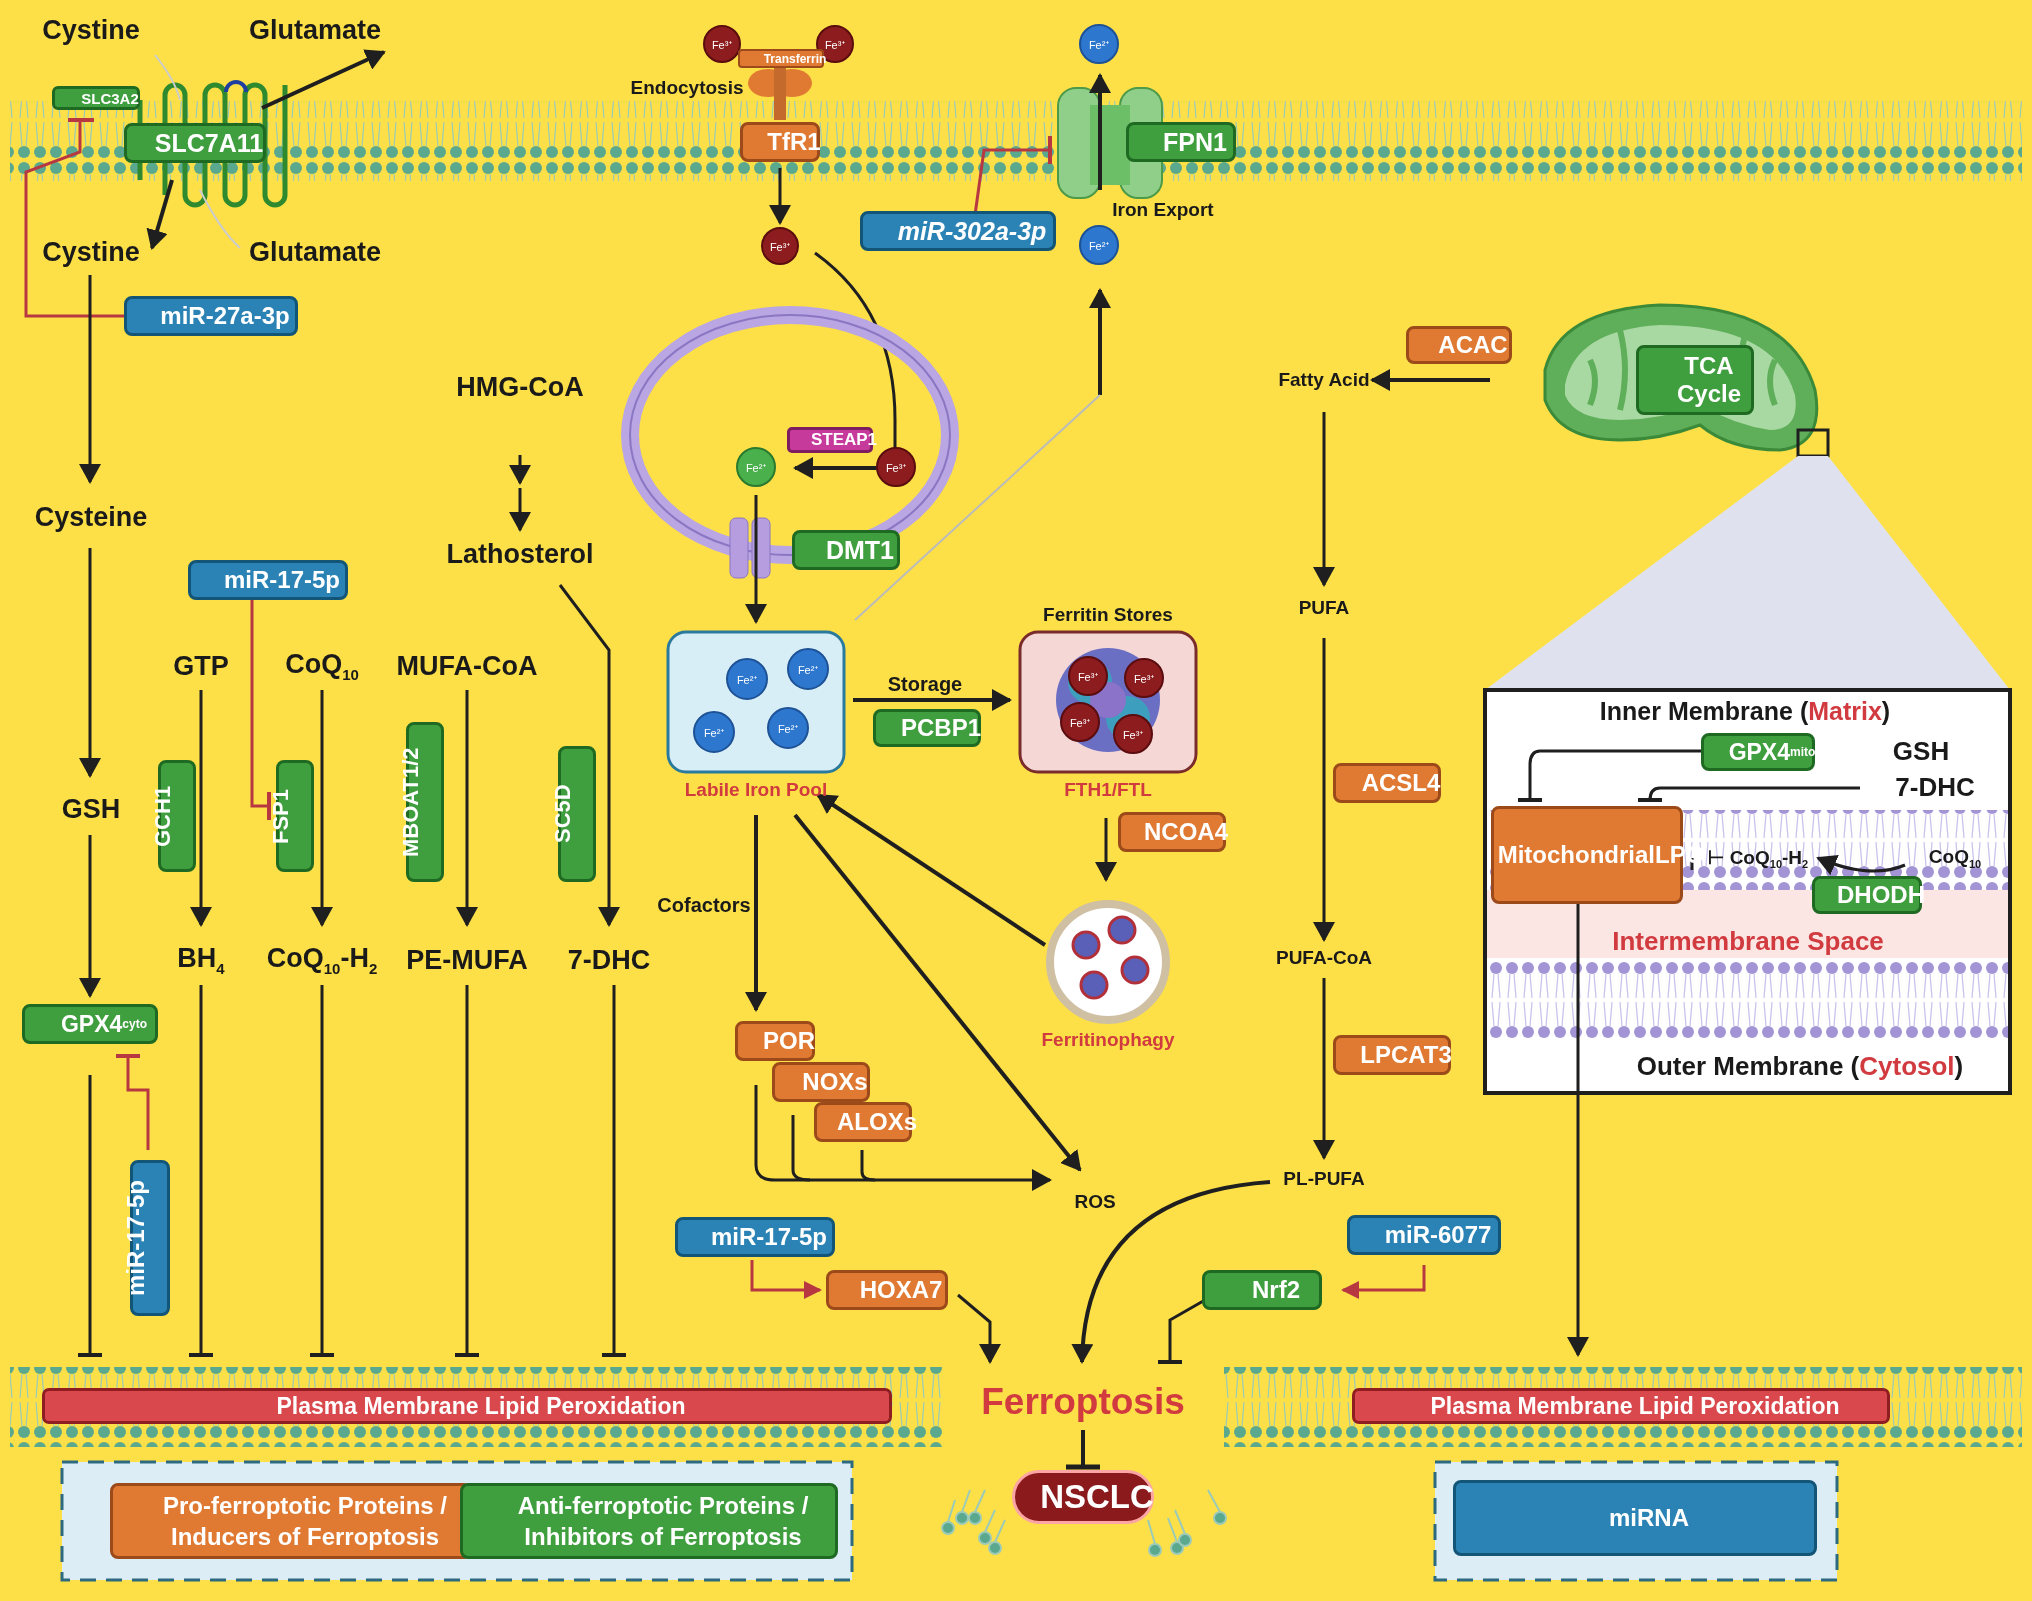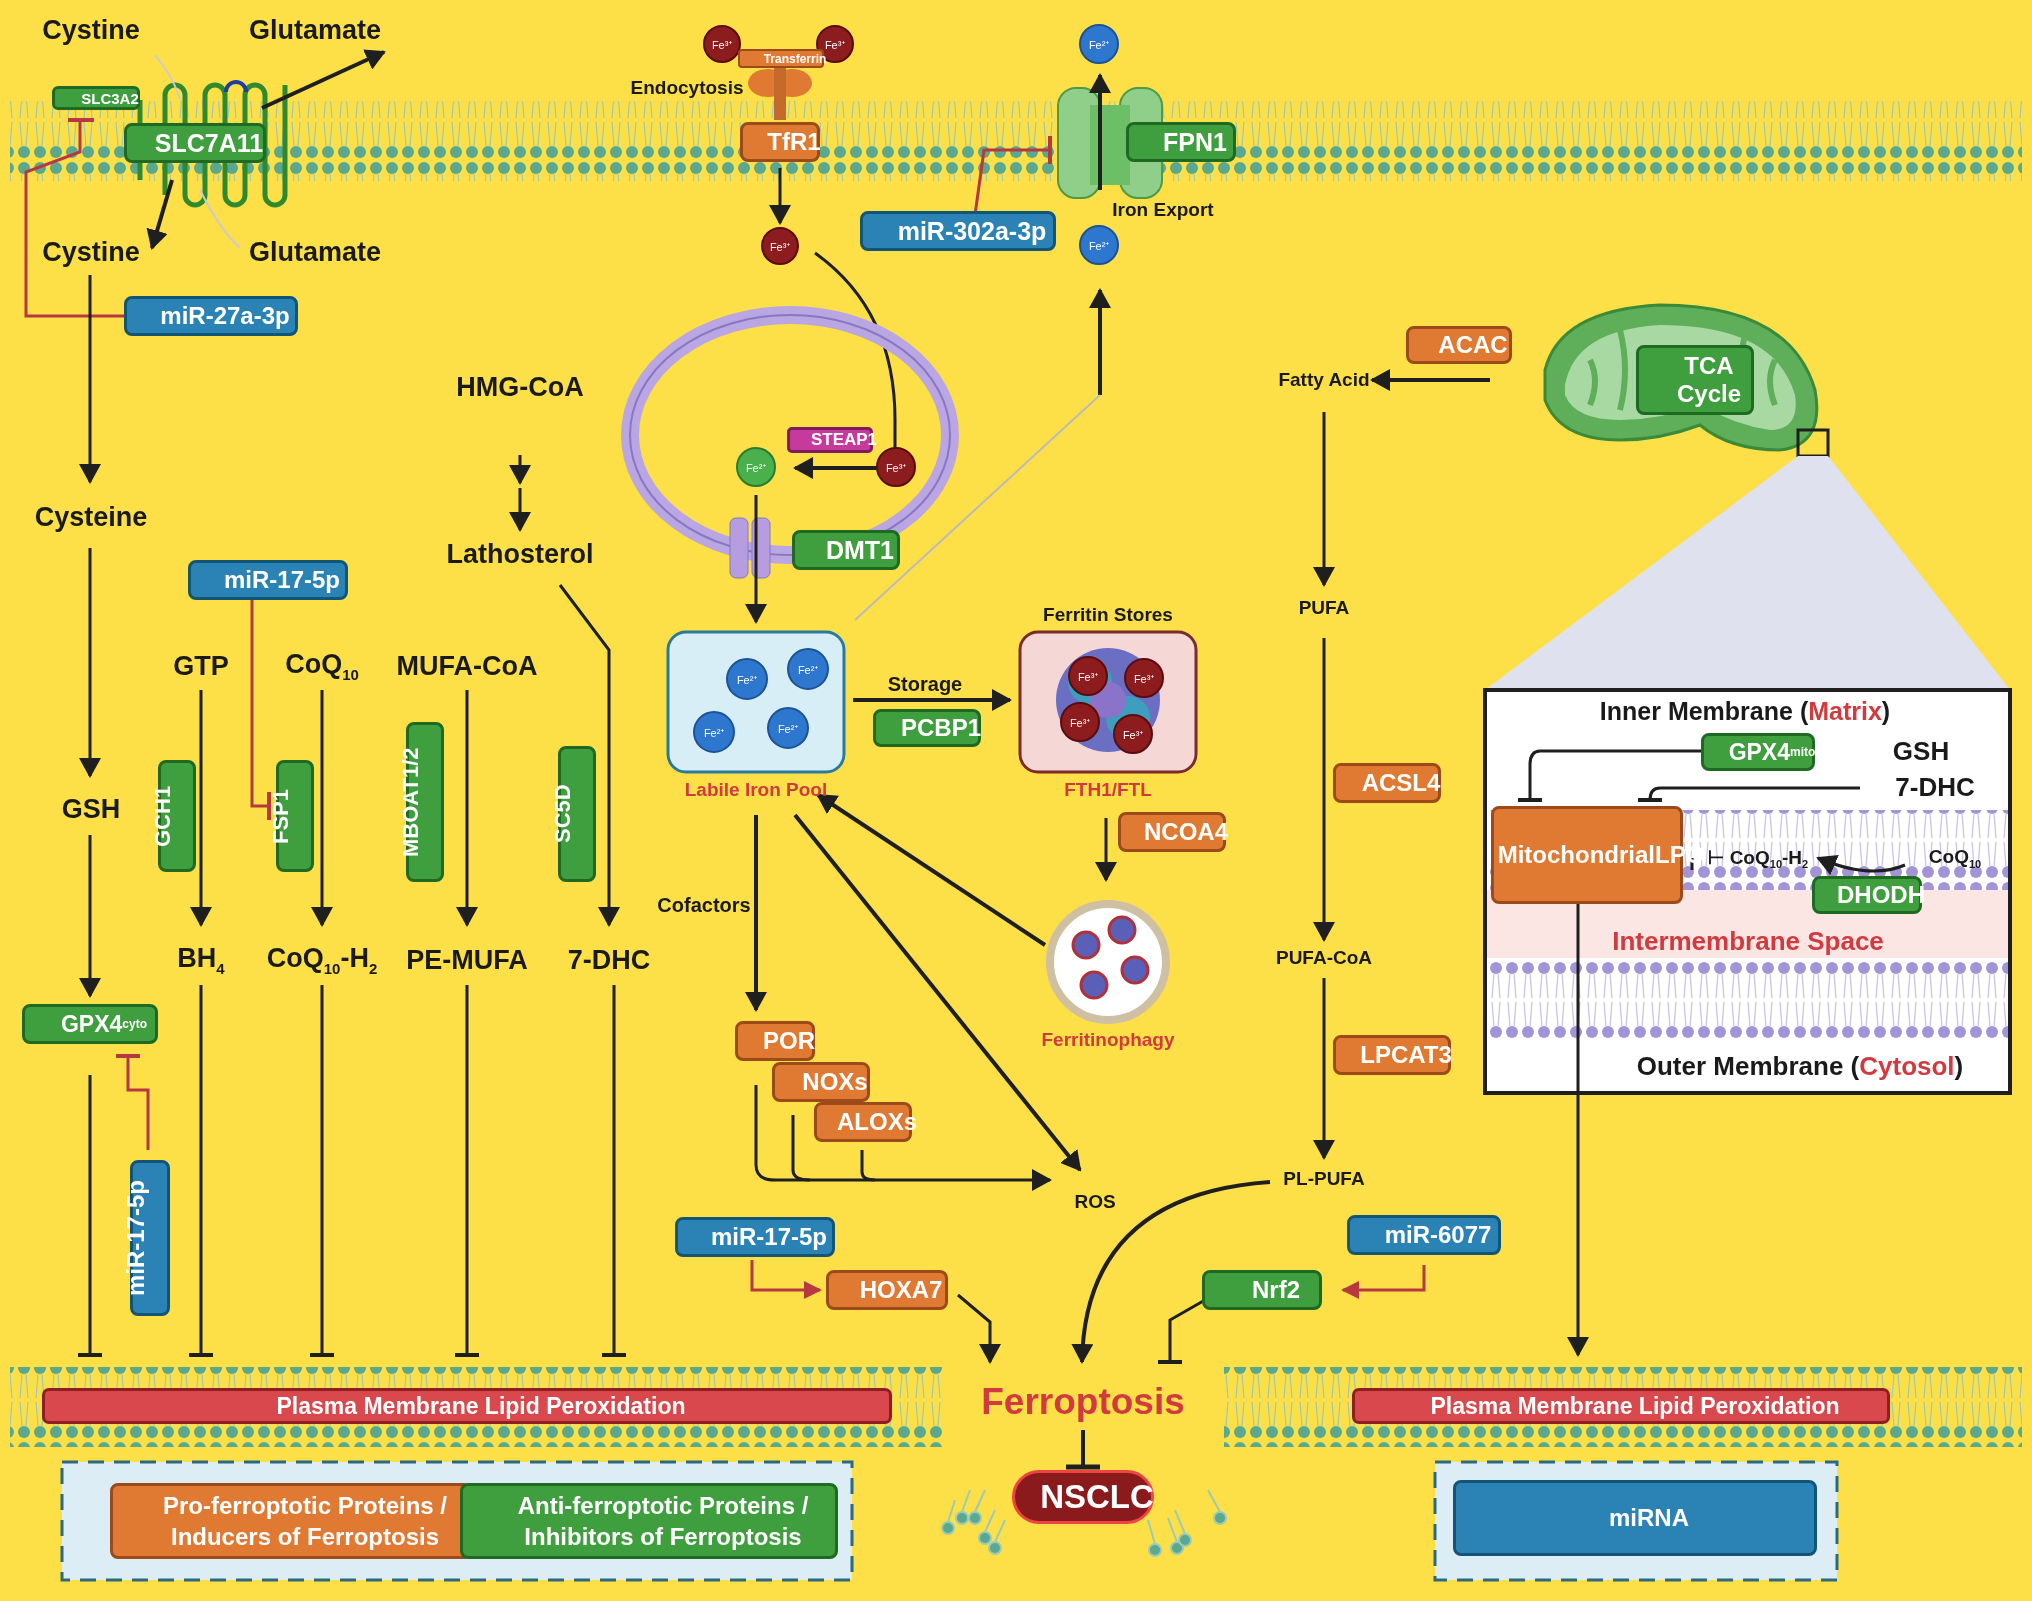--- a/index.html
+++ b/index.html
@@ -5,21 +5,21 @@
   html,body{margin:0;padding:0;background:#fff;}
   #canvas{position:relative;width:2032px;height:1601px;overflow:hidden;background:#fde047;font-family:"Liberation Sans",sans-serif;}
   svg.layer{position:absolute;left:0;top:0;}
   .lbl{position:absolute;font-weight:bold;color:#1a1a1a;white-space:nowrap;transform:translate(-50%,-50%);}
   .box{position:absolute;box-sizing:border-box;border-radius:8px;color:#fff;font-weight:bold;display:flex;align-items:center;justify-content:center;text-align:center;white-space:nowrap;padding-left:28px;}
   .orange{background:#e07a33;border:3px solid #9c4a1a;}
   .green{background:#3f9e3d;border:3px solid #1f6a23;}
   .blue{background:#2b83b5;border:3px solid #135577;}
   .magenta{background:#c63a9b;border:3px solid #7e1c60;}
   .red{background:#d9484c;border:3px solid #8e1e22;}
-  .dkred{background:#8a1a1c;border:3px solid #ef4444;}
+  .dkred{background:#8a1a1c;border:3px solid #fca5a5;}
   .vert{writing-mode:vertical-rl;transform:rotate(180deg);}
   .ion{position:absolute;border-radius:50%;color:#fff;font-size:11px;display:flex;align-items:center;justify-content:center;transform:translate(-50%,-50%);}
   .fe3{background:#8d1c1f;border:2px solid #5a0c0e;}
   .fe2{background:#2e77cf;border:2px solid #1d5296;}
   .fe2g{background:#49b04c;border:2px solid #2b7a2e;}
   .redtxt{color:#d13a3f;}
 </style>
 </head>
 <body>
 
@@ -251,21 +251,21 @@
 
   <div class="ion fe3" style="left:722px;top:44px;width:34px;height:34px;">Fe³⁺</div>
   <div class="ion fe3" style="left:835px;top:44px;width:34px;height:34px;">Fe³⁺</div>
   <div class="box orange" style="left:738px;top:49px;width:86px;height:19px;font-size:12px;border-radius:4px;border-width:2px;">Transferrin</div>
   <div class="lbl" style="left:687px;top:88px;font-size:19px;">Endocytosis</div>
   <div class="box orange" style="left:740px;top:122px;width:80px;height:40px;font-size:24px;">TfR1</div>
   <div class="ion fe3" style="left:780px;top:246px;width:34px;height:34px;">Fe³⁺</div>
   <div class="ion fe2" style="left:1099px;top:44px;width:36px;height:36px;">Fe²⁺</div>
   <div class="box green" style="left:1126px;top:122px;width:110px;height:40px;font-size:25px;">FPN1</div>
   <div class="lbl" style="left:1163px;top:210px;font-size:19px;">Iron Export</div>
-  <div class="box blue" style="left:860px;top:211px;width:196px;height:40px;font-size:25px;">miR-302a-3p</div>
+  <div class="box blue" style="left:860px;top:211px;width:196px;height:40px;font-size:25px;font-style:italic;">miR-302a-3p</div>
   <div class="ion fe2" style="left:1099px;top:245px;width:36px;height:36px;">Fe²⁺</div>
 
   <div class="box magenta" style="left:787px;top:427px;width:86px;height:26px;font-size:17px;border-radius:5px;">STEAP1</div>
   <div class="ion fe2g" style="left:756px;top:467px;width:36px;height:36px;">Fe²⁺</div>
   <div class="ion fe3" style="left:896px;top:467px;width:36px;height:36px;">Fe³⁺</div>
   <div class="box green" style="left:792px;top:530px;width:108px;height:40px;font-size:25px;">DMT1</div>
 
   <div class="ion fe2" style="left:747px;top:679px;width:38px;height:38px;">Fe²⁺</div>
   <div class="ion fe2" style="left:808px;top:669px;width:38px;height:38px;">Fe²⁺</div>
   <div class="ion fe2" style="left:714px;top:732px;width:38px;height:38px;">Fe²⁺</div>

